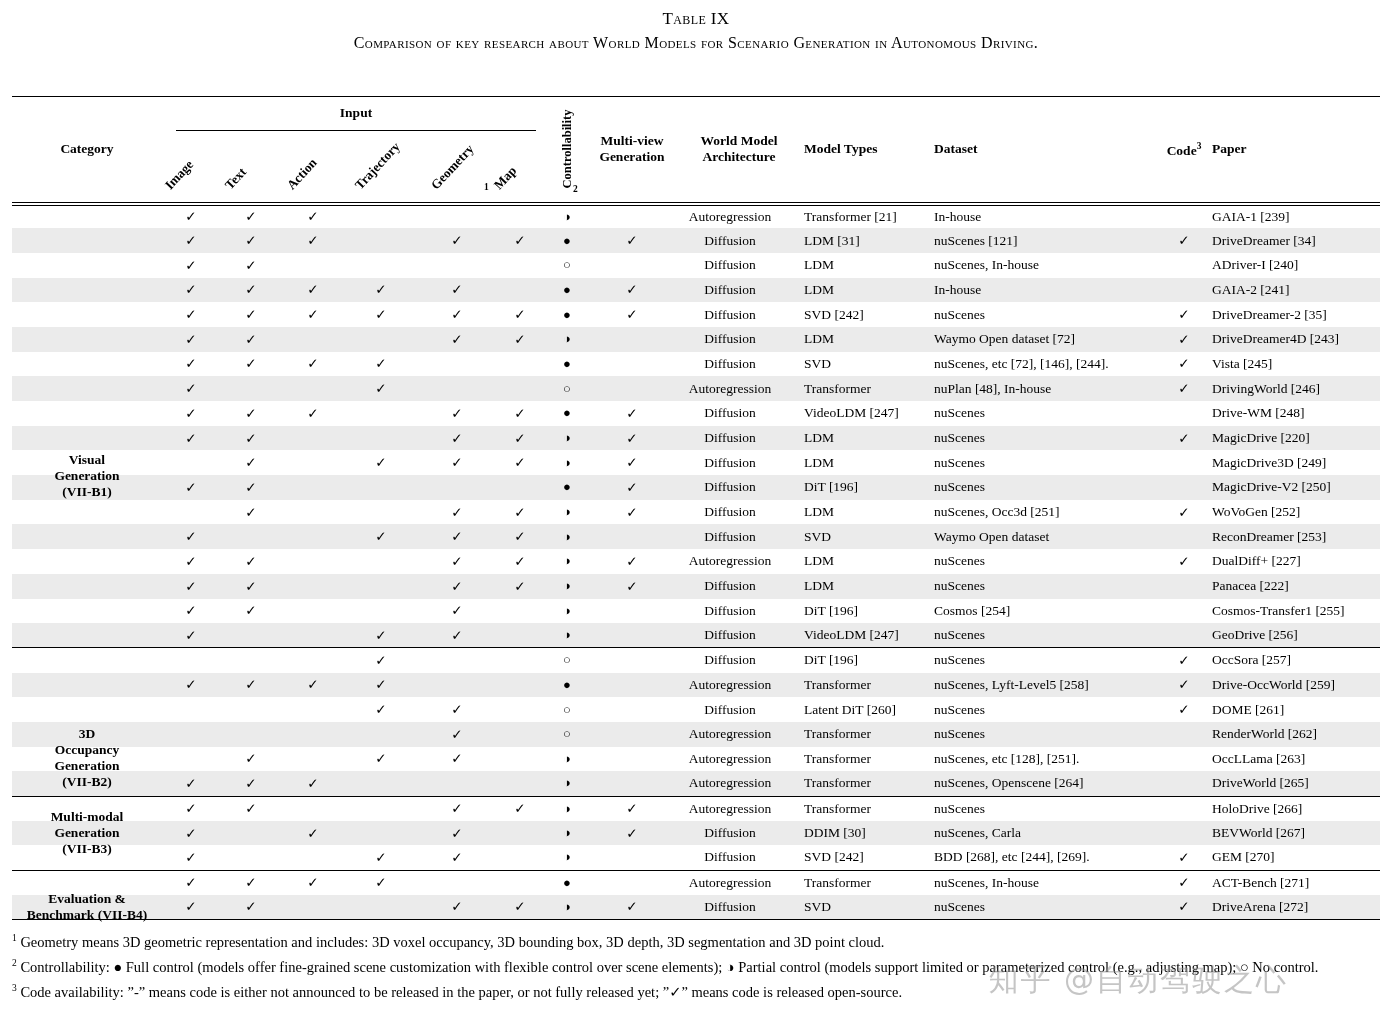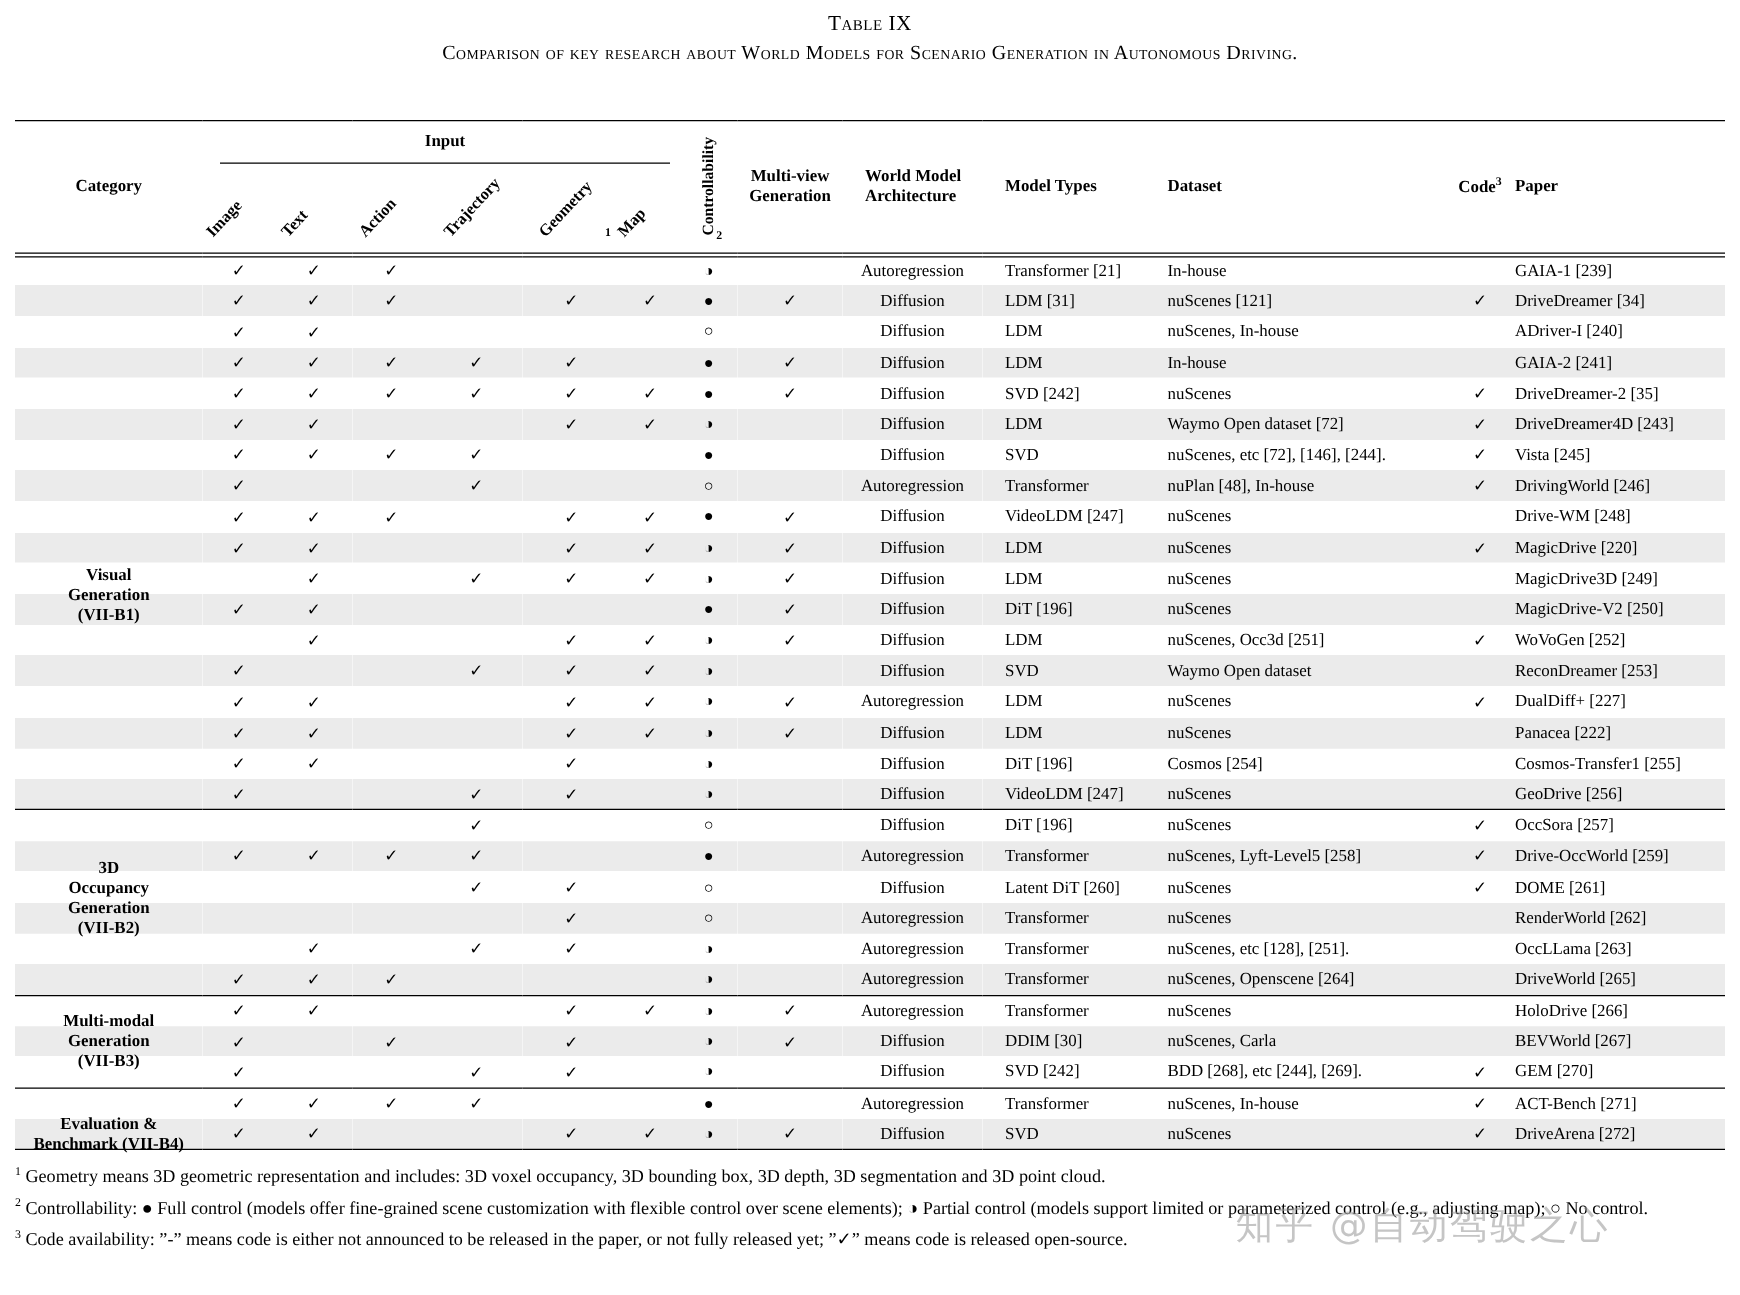--- a/index.html
+++ b/index.html
@@ -17,21 +17,21 @@
     height: 107px; padding: 0; vertical-align: middle;
     font-size: 13.5px; font-weight: bold; position: relative;
   }
   .input-label { position: absolute; top: 8px; left: 14px; right: 8px; text-align: center; font-size: 13.5px; }
   .input-underline { position: absolute; top: 33px; left: 14px; right: 8px; border-bottom: 1px solid #000; }
   .rot { position: absolute; bottom: 8px; transform: rotate(-47deg); transform-origin: 0% 80%; font-size: 13px; font-weight: bold; white-space: nowrap; }
   .geo-sup { position: absolute; left: 322px; bottom: 10px; font-size: 9.5px; }
   .ctrl-h .vert { position: absolute; left: 50%; top: 50%; transform: translate(-50%,-50%) rotate(-90deg); white-space: nowrap; font-size: 12.5px; }
   .ctrl-sup { position: absolute; bottom: 8px; left: 50%; margin-left: 6px; font-size: 9.5px; }
   .mv-h span { display: inline-block; width: 76px; text-align: center; line-height: 16px; }
-  .arch-h { text-align: left; }
+  .arch-h { text-align: center; }
   .arch-h span { display: inline-block; width: 94px; margin-left: 18px; line-height: 16px; }
   .model-h, .ds-h { text-align: left; padding-left: 18px; }
   .paper-h { text-align: left; padding-left: 4px; }
   .code-h { text-align: center; }
   thead sup, .footnotes sup { font-size: 9.5px; }
 
   tbody td { height: 24.7px; padding: 0; font-size: 13.5px; vertical-align: middle; white-space: nowrap; overflow: hidden; }
   tbody tr:nth-child(even) { background: #ebebeb; }
   tbody.sep tr:first-child td { border-top: 1.5px solid #000; }
   tbody:last-child tr:last-child td { border-bottom: 1.5px solid #000; }
@@ -575,21 +575,21 @@
   <div class="footnotes">
     <div class="fn"><sup>1</sup> <span>Geometry means 3D geometric representation and includes: 3D voxel occupancy, 3D bounding box, 3D depth, 3D segmentation and 3D point cloud.</span></div>
     <div class="fn"><sup>2</sup> <span>Controllability: ● Full control (models offer fine-grained scene customization with flexible control over scene elements); ◑ Partial control (models support limited or parameterized control (e.g., adjusting map); ○ No control.</span></div>
     <div class="fn"><sup>3</sup> <span>Code availability: ”-” means code is either not announced to be released in the paper, or not fully released yet; ”✓” means code is released open-source.</span></div>
   </div>
 
   <div class="watermark">知乎 @自动驾驶之心</div>
 <div class="cat-label" style="top: 203.5px; height: 545px;">
       <span>Visual<br>Generation<br>(VII-B1)</span>
     </div>
-    <div class="cat-label" style="top: 624px; height: 187px;">
+    <div class="cat-label" style="top: 664px; height: 187px;">
       <span>3D<br>Occupancy<br>Generation<br>(VII-B2)</span>
     </div>
     <div class="cat-label" style="top: 796px; height: 74.0625px;">
       <span>Multi-modal<br>Generation<br>(VII-B3)</span>
     </div>
     <div class="cat-label" style="top: 882px; height: 49.375px;">
       <span>Evaluation &amp;<br>Benchmark (VII-B4)</span>
     </div>
   </div>
 

